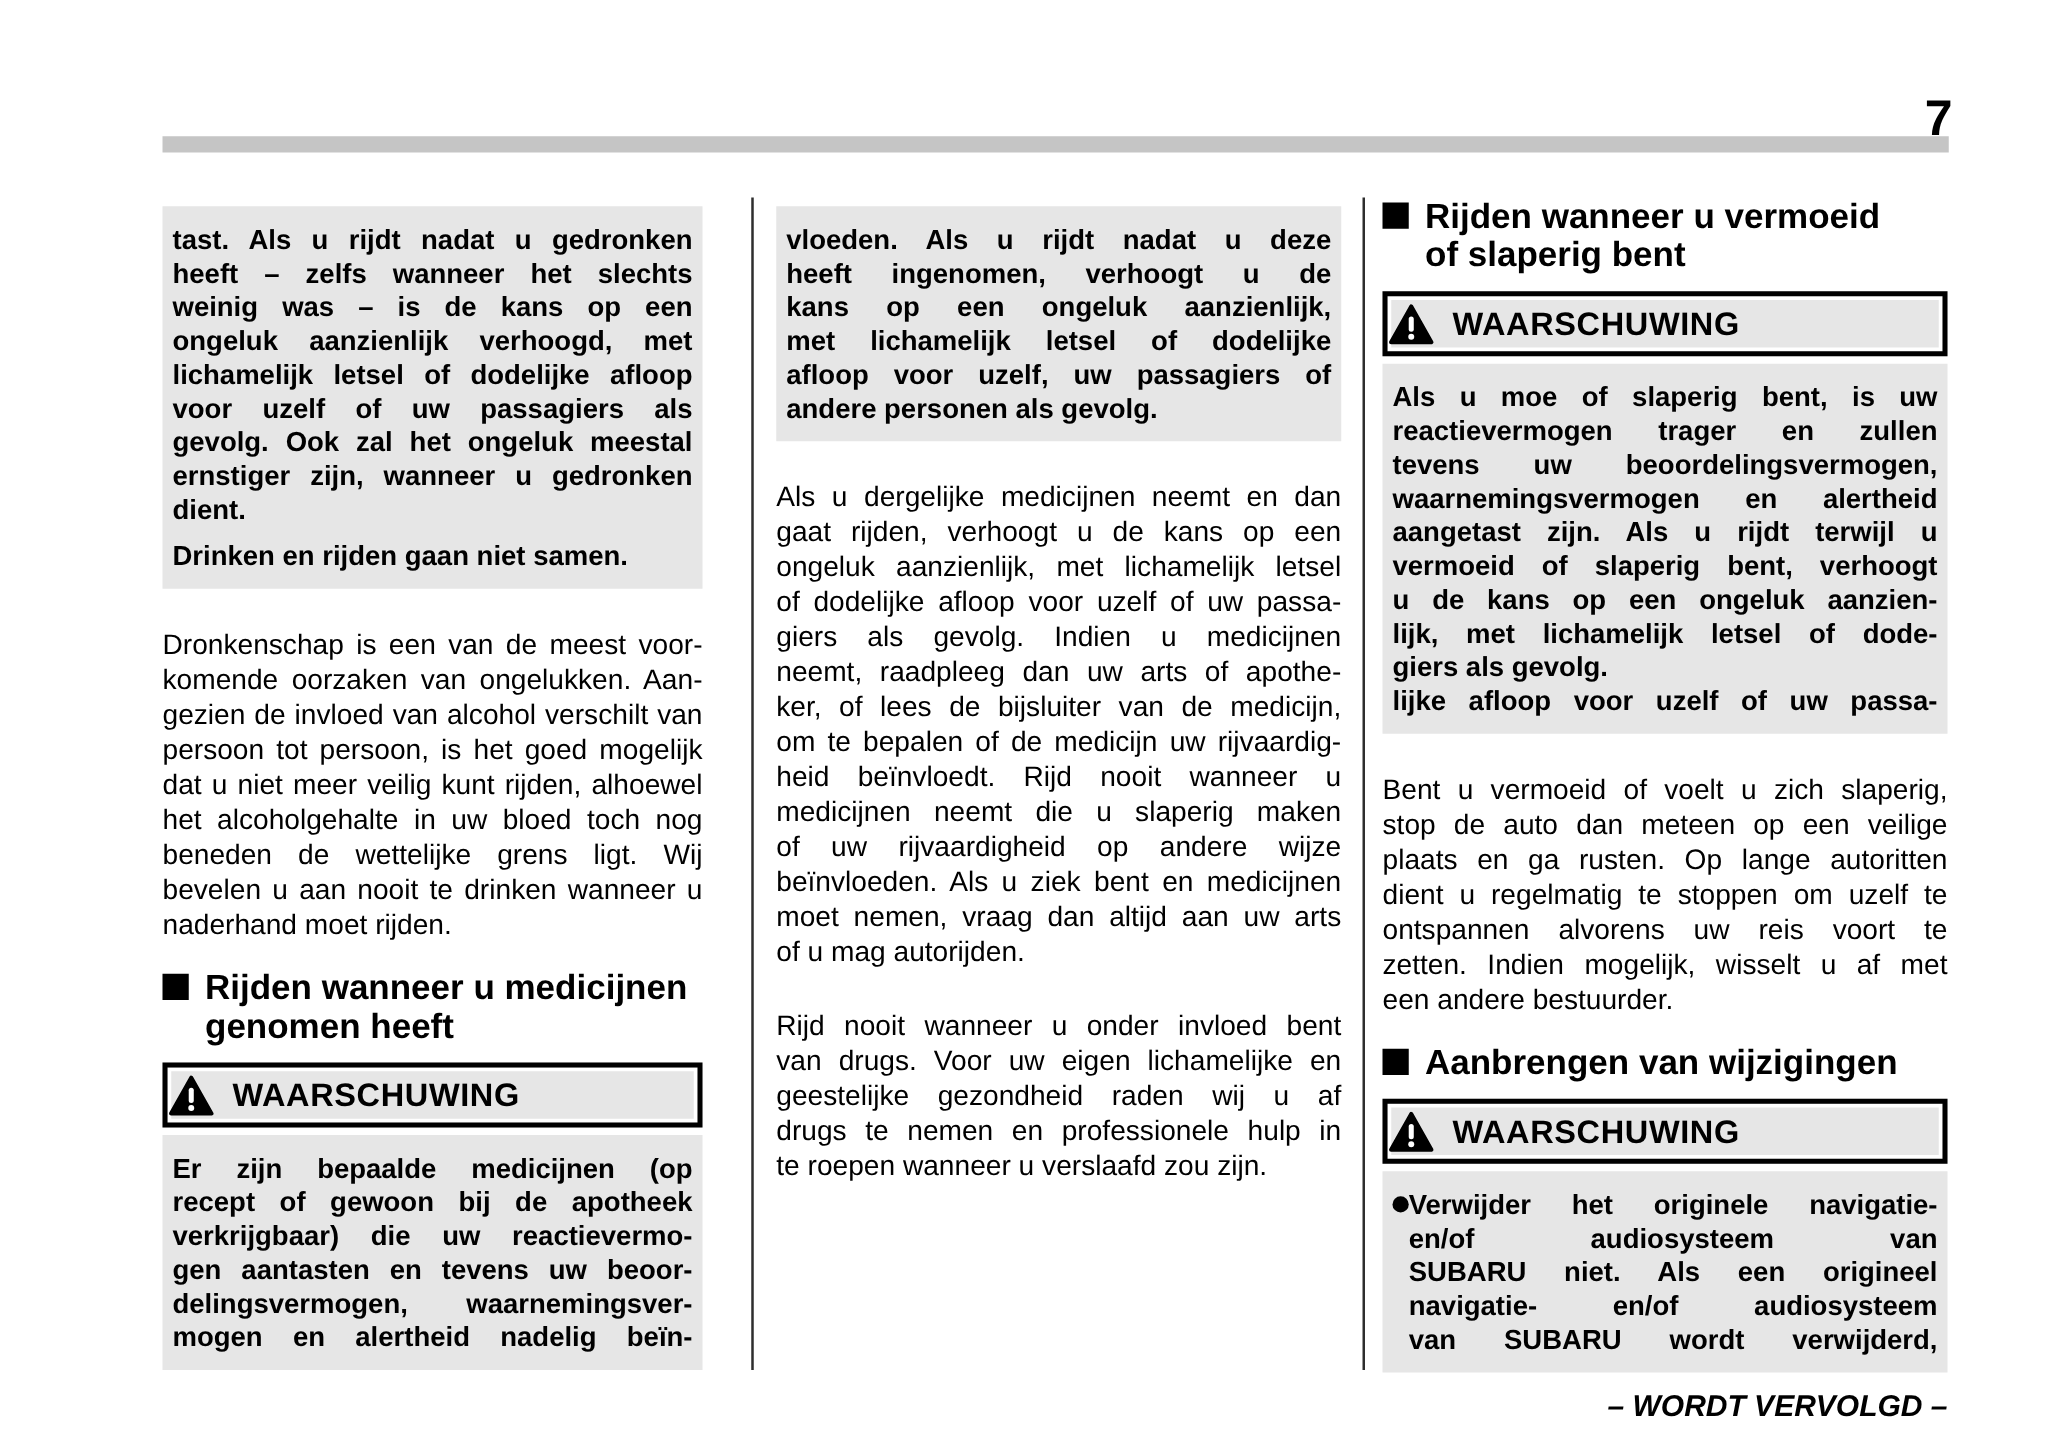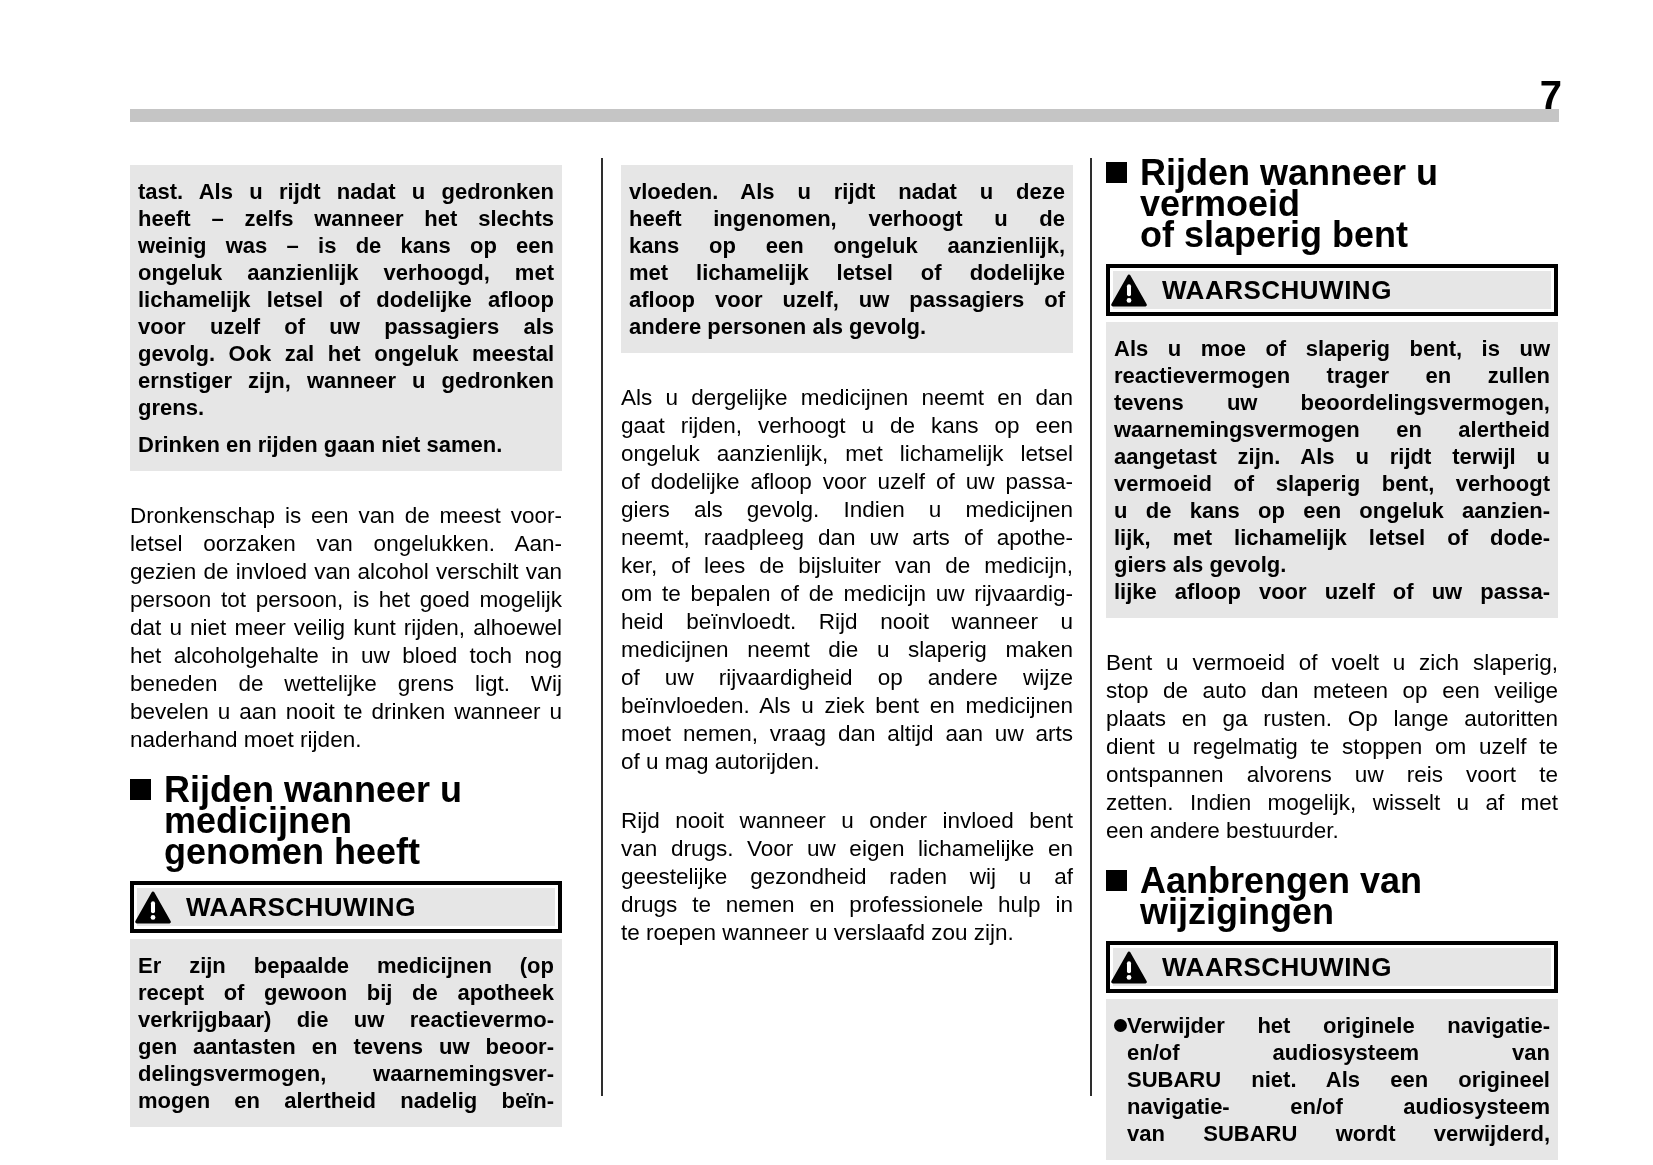--- a/index.html
+++ b/index.html
@@ -19,21 +19,21 @@
   .col-mid   { left:621px;  width:452px; }
   .col-right { left:1106px; width:452px; top:157px; }
 
   .graybox { background:#e6e6e6; padding:13px 8px; font-weight:bold; font-size:22px; line-height:27px; }
   .callout-gap { height:10px; }
   .bodytext { font-size:22.5px; line-height:28px; margin-top:31px; }
 
   .jline { text-align:justify; text-align-last:justify; }
   .jline.line-last { text-align-last:left; }
 
-  .heading { display:flex; gap:13px; font-weight:bold; font-size:36px; line-height:31px; margin-top:20px; }
+  .heading { display:flex; gap:13px; font-weight:bold; font-size:28px; line-height:31px; margin-top:20px; }
   .hsq { width:21px; height:21px; background:#000; margin-top:5px; flex:none; }
   .heading .jline { text-align:left; text-align-last:left; }
 
   .warn-title {
     border:4px solid #000; background:#e6e6e6; box-shadow:inset 0 0 0 3px #fff;
     display:flex; align-items:center; justify-content:flex-start; gap:14px;
     height:44px; margin-top:14px; font-weight:bold; font-size:26px; letter-spacing:0.5px;
   }
   .warn-icon svg { width:38px; height:33px; display:block; }
   .warn-body { margin-top:6px; }
@@ -59,31 +59,31 @@
     <div class="graybox">
       <div>
           <div class="jline">tast. Als u rijdt nadat u gedronken</div>
           <div class="jline">heeft – zelfs wanneer het slechts</div>
           <div class="jline">weinig was – is de kans op een</div>
           <div class="jline">ongeluk aanzienlijk verhoogd, met</div>
           <div class="jline">lichamelijk letsel of dodelijke afloop</div>
           <div class="jline">voor uzelf of uw passagiers als</div>
           <div class="jline">gevolg. Ook zal het ongeluk meestal</div>
           <div class="jline">ernstiger zijn, wanneer u gedronken</div>
-          <div class="jline line-last">grens.</div>
+          <div class="jline line-last">dient.</div>
         </div>
       <div class="callout-gap"></div>
       <div>
           <div class="jline line-last">Drinken en rijden gaan niet samen.</div>
         </div>
     </div>
 
     <div class="bodytext">
         <div class="jline">Dronkenschap is een van de meest voor-</div>
-        <div class="jline">letsel oorzaken van ongelukken. Aan-</div>
+        <div class="jline">komende oorzaken van ongelukken. Aan-</div>
         <div class="jline">gezien de invloed van alcohol verschilt van</div>
         <div class="jline">persoon tot persoon, is het goed mogelijk</div>
         <div class="jline">dat u niet meer veilig kunt rijden, alhoewel</div>
         <div class="jline">het alcoholgehalte in uw bloed toch nog</div>
         <div class="jline">beneden de wettelijke grens ligt. Wij</div>
         <div class="jline">bevelen u aan nooit te drinken wanneer u</div>
         <div class="jline line-last">naderhand moet rijden.</div>
       </div>
 
     <div class="heading">

